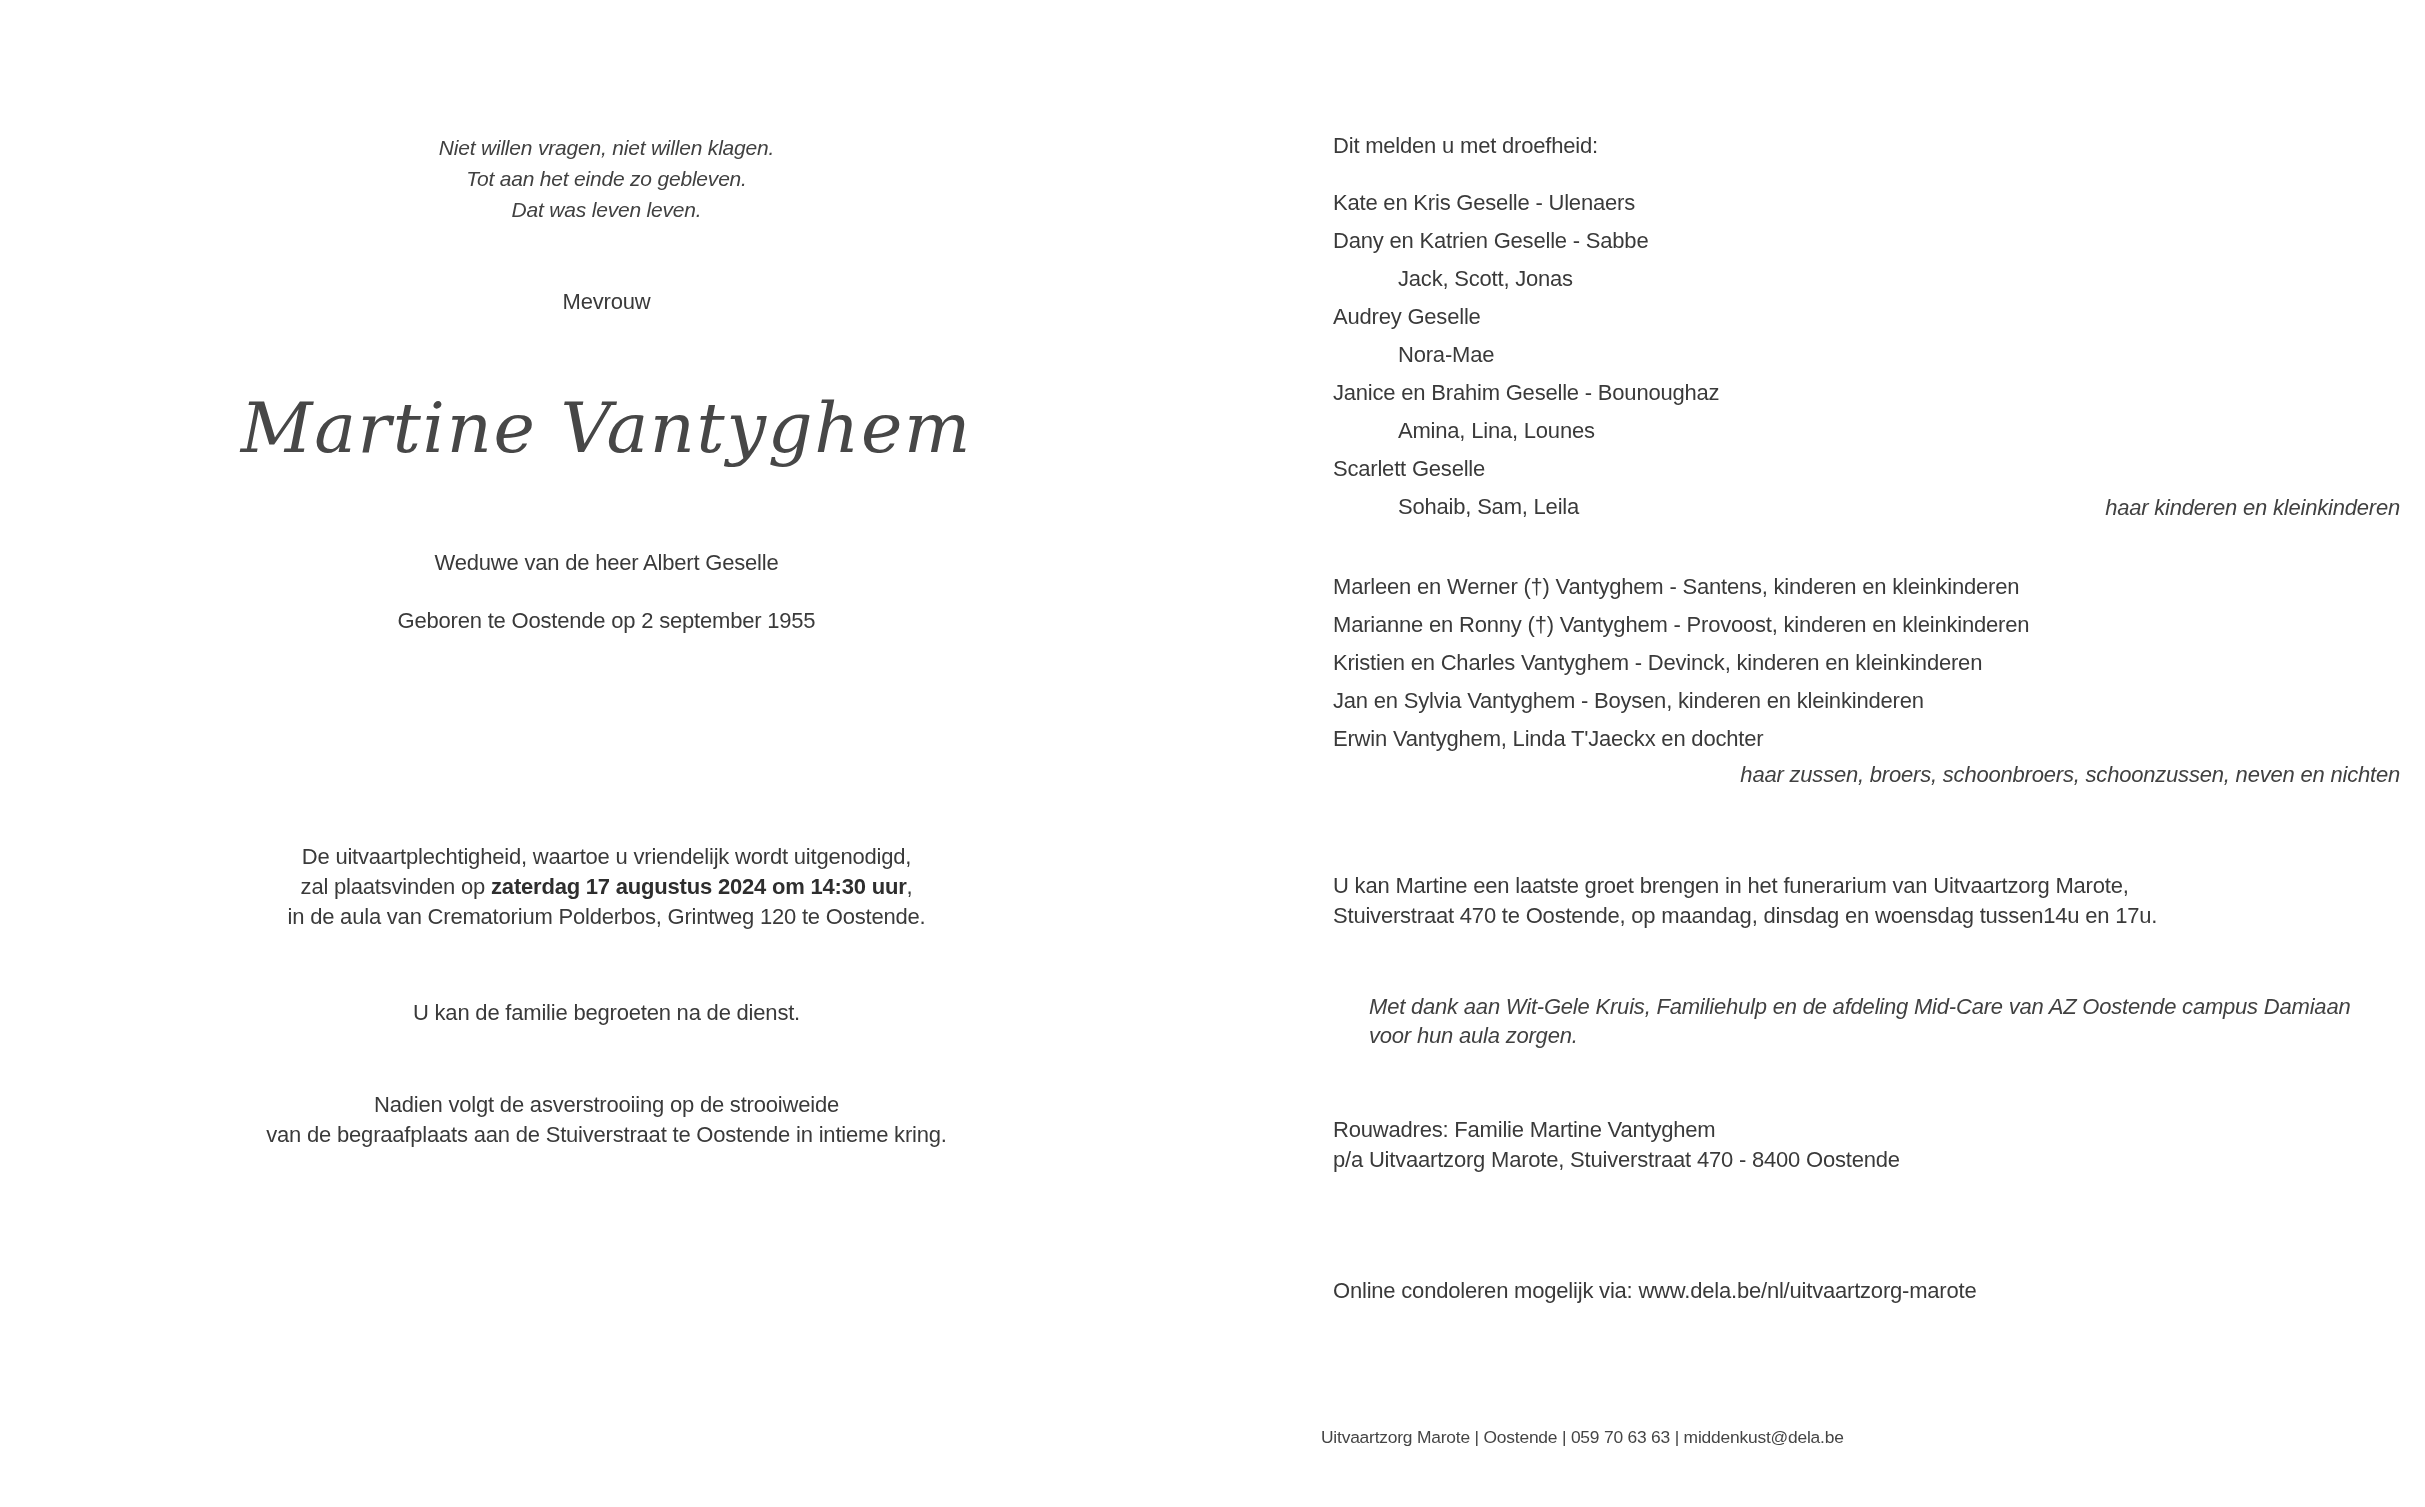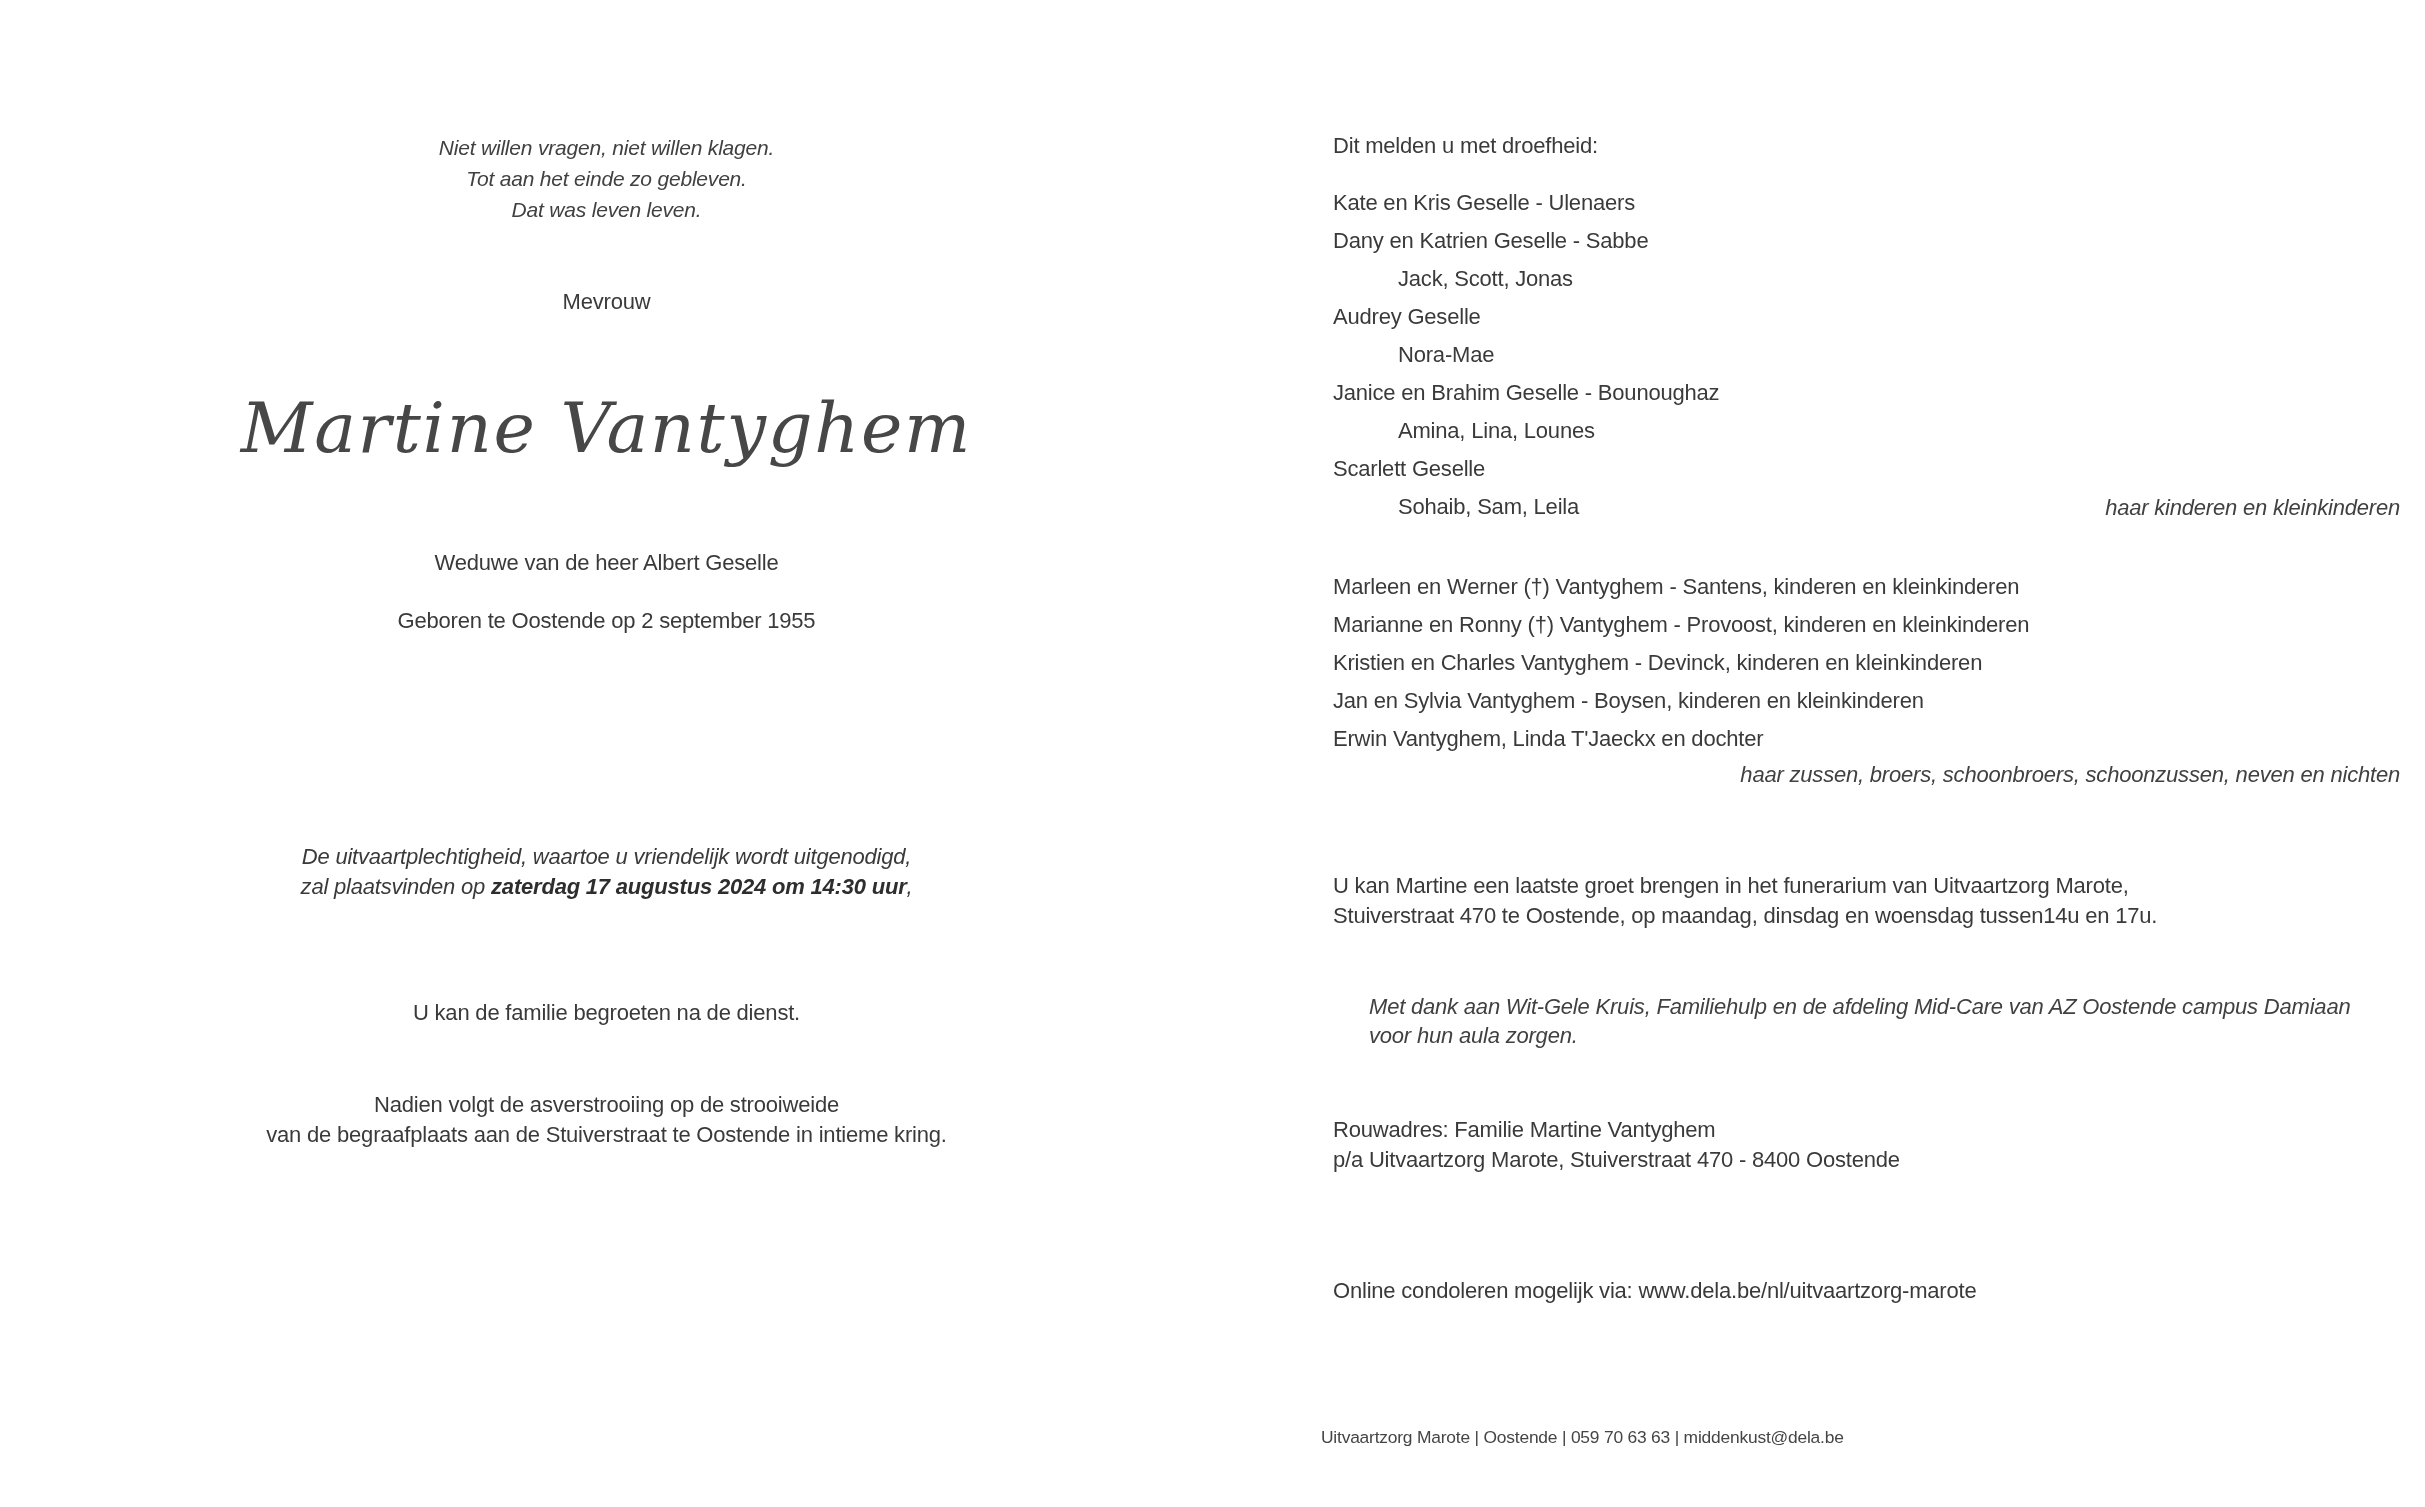--- a/index.html
+++ b/index.html
@@ -54,21 +54,20 @@
     left: 0; width: 1213px; top: 547px;
     line-height: 31px;
   }
   .life-dates {
     left: 0; width: 1213px; top: 605px;
     line-height: 31px;
   }
   .service {
     left: 0; width: 1213px; top: 842px;
     line-height: 30px;
-    font-style: italic;
   }
   .service b { font-weight: 700; color: #2e2e2e; }
   .greeting {
     left: 0; width: 1213px; top: 998px;
     line-height: 30px;
   }
   .scattering {
     left: 0; width: 1213px; top: 1090px;
     line-height: 30px;
   }
@@ -123,20 +122,21 @@
 
     <div class="block widow-line">Weduwe van de heer Albert Geselle</div>
 
     <div class="block life-dates">
       <div>Geboren te Oostende op 2 september 1955</div>
     </div>
 
     <div class="block service">
       <div>De uitvaartplechtigheid, waartoe u vriendelijk wordt uitgenodigd,</div>
       <div><span>zal plaatsvinden op </span><b>zaterdag 17 augustus 2024 om 14:30 uur</b><span>,</span></div>
+      <div>in de aula van Crematorium Polderbos, Grintweg 120 te Oostende.</div>
     </div>
 
     <div class="block greeting">U kan de familie begroeten na de dienst.</div>
 
     <div class="block scattering">
       <div>Nadien volgt de asverstrooiing op de strooiweide</div>
       <div>van de begraafplaats aan de Stuiverstraat te Oostende in intieme kring.</div>
     </div>
 
   </section>

